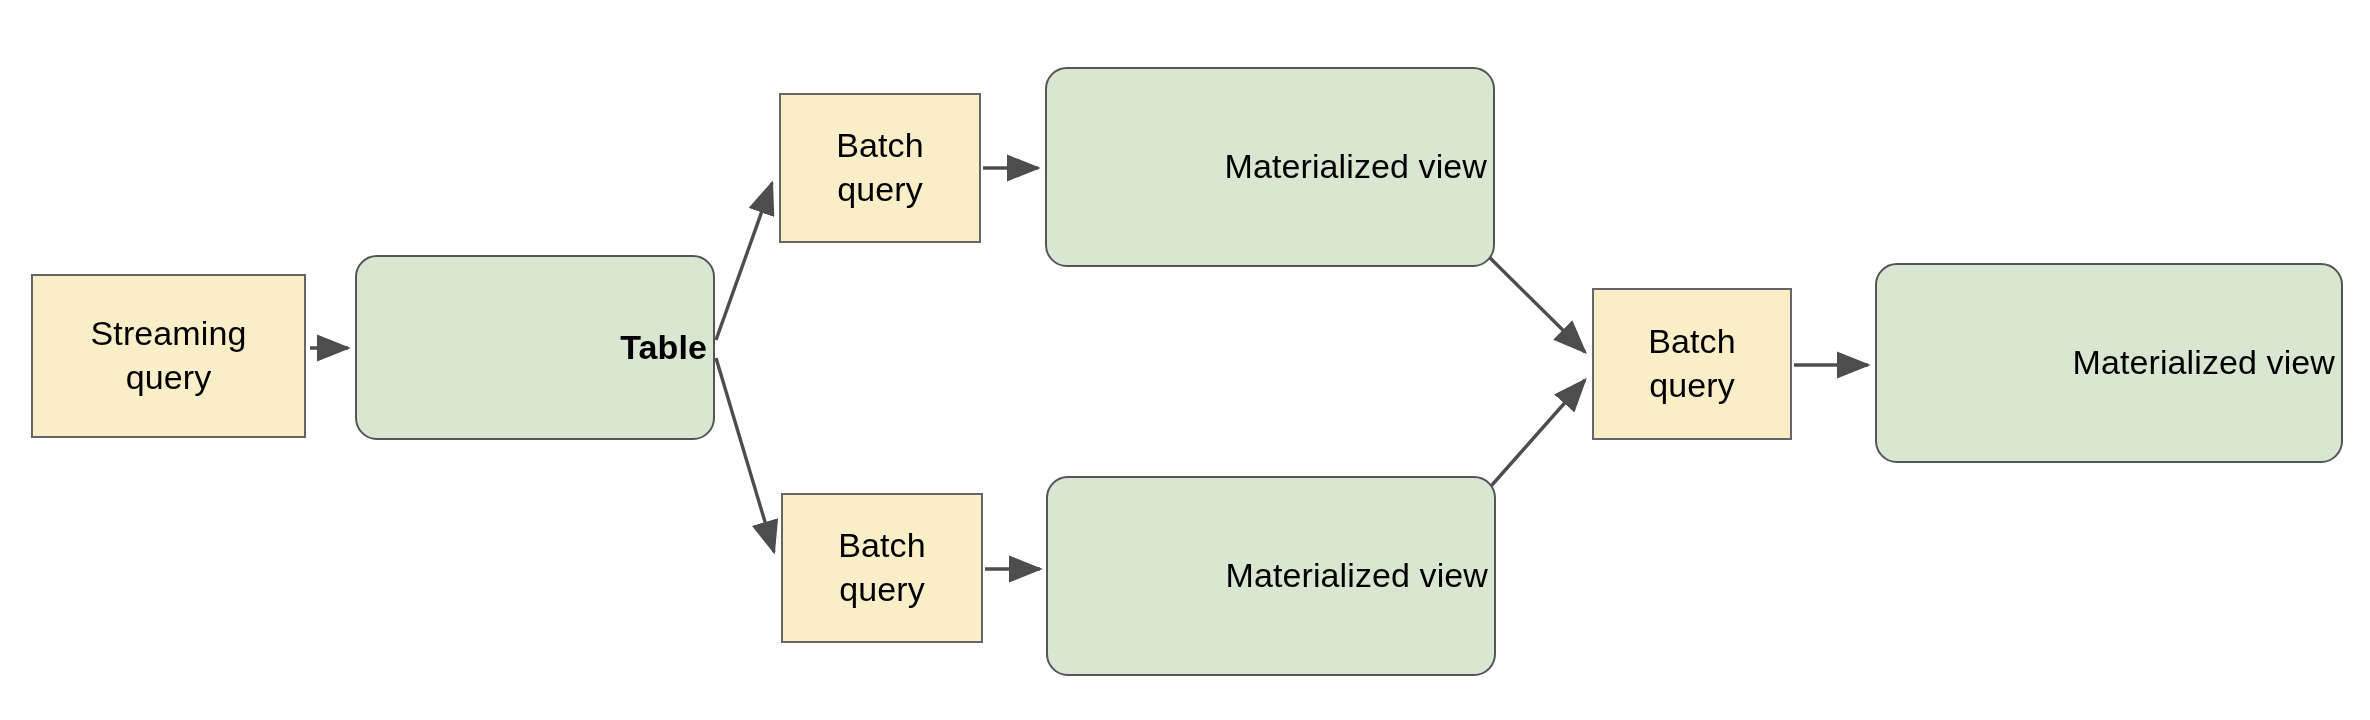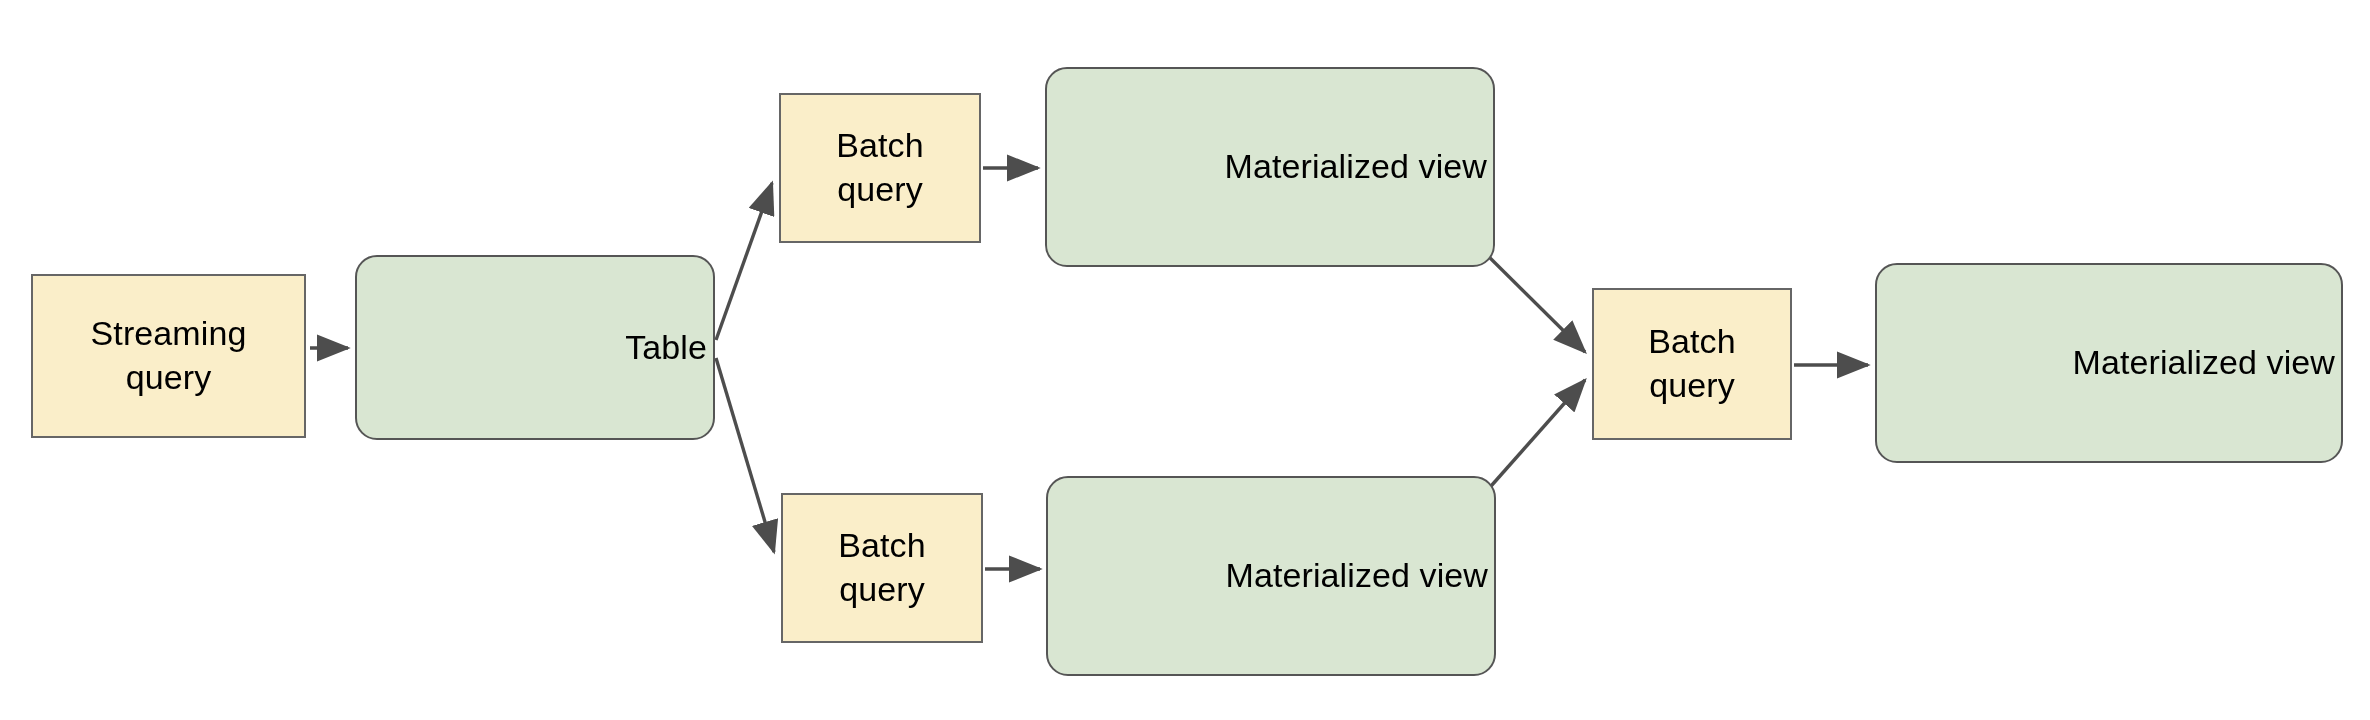--- a/index.html
+++ b/index.html
@@ -85,21 +85,21 @@
     <polyline fill="none" stroke="#4d4d4d" stroke-width="3.4" marker-end="url(#arrowhead)" points="1484,494 1585,380"></polyline>
 
     <polyline fill="none" stroke="#4d4d4d" stroke-width="3.4" marker-end="url(#arrowhead)" points="1794,365 1868,365"></polyline>
   </svg>
 
   <div class="node node-process" style="left: 31px; top: 274px; width: 275px; height: 164px; background: rgb(250, 238, 201); border-color: rgb(102, 102, 102); color: rgb(0, 0, 0);">
     <span class="node-label">Streaming
 query</span>
   </div>
 
-  <div class="node node-store" style="left: 355px; top: 255px; width: 360px; height: 185px; background: rgb(217, 230, 210); border-color: rgb(85, 85, 85); color: rgb(0, 0, 0);">
+  <div class="node node-store" style="left: 355px; top: 255px; width: 360px; height: 185px; background: rgb(217, 230, 210); border-color: rgb(85, 85, 85); color: rgb(0, 0, 0); font-weight: bold;">
     <span class="node-label">Table</span>
   </div>
 
   <div class="node node-process" style="left: 779px; top: 93px; width: 202px; height: 150px; background: rgb(250, 238, 201); border-color: rgb(102, 102, 102); color: rgb(0, 0, 0);">
     <span class="node-label">Batch
 query</span>
   </div>
 
   <div class="node node-store" style="left: 1045px; top: 67px; width: 450px; height: 200px; background: rgb(217, 230, 210); border-color: rgb(85, 85, 85); color: rgb(0, 0, 0);">
     <span class="node-label">Materialized view</span>

